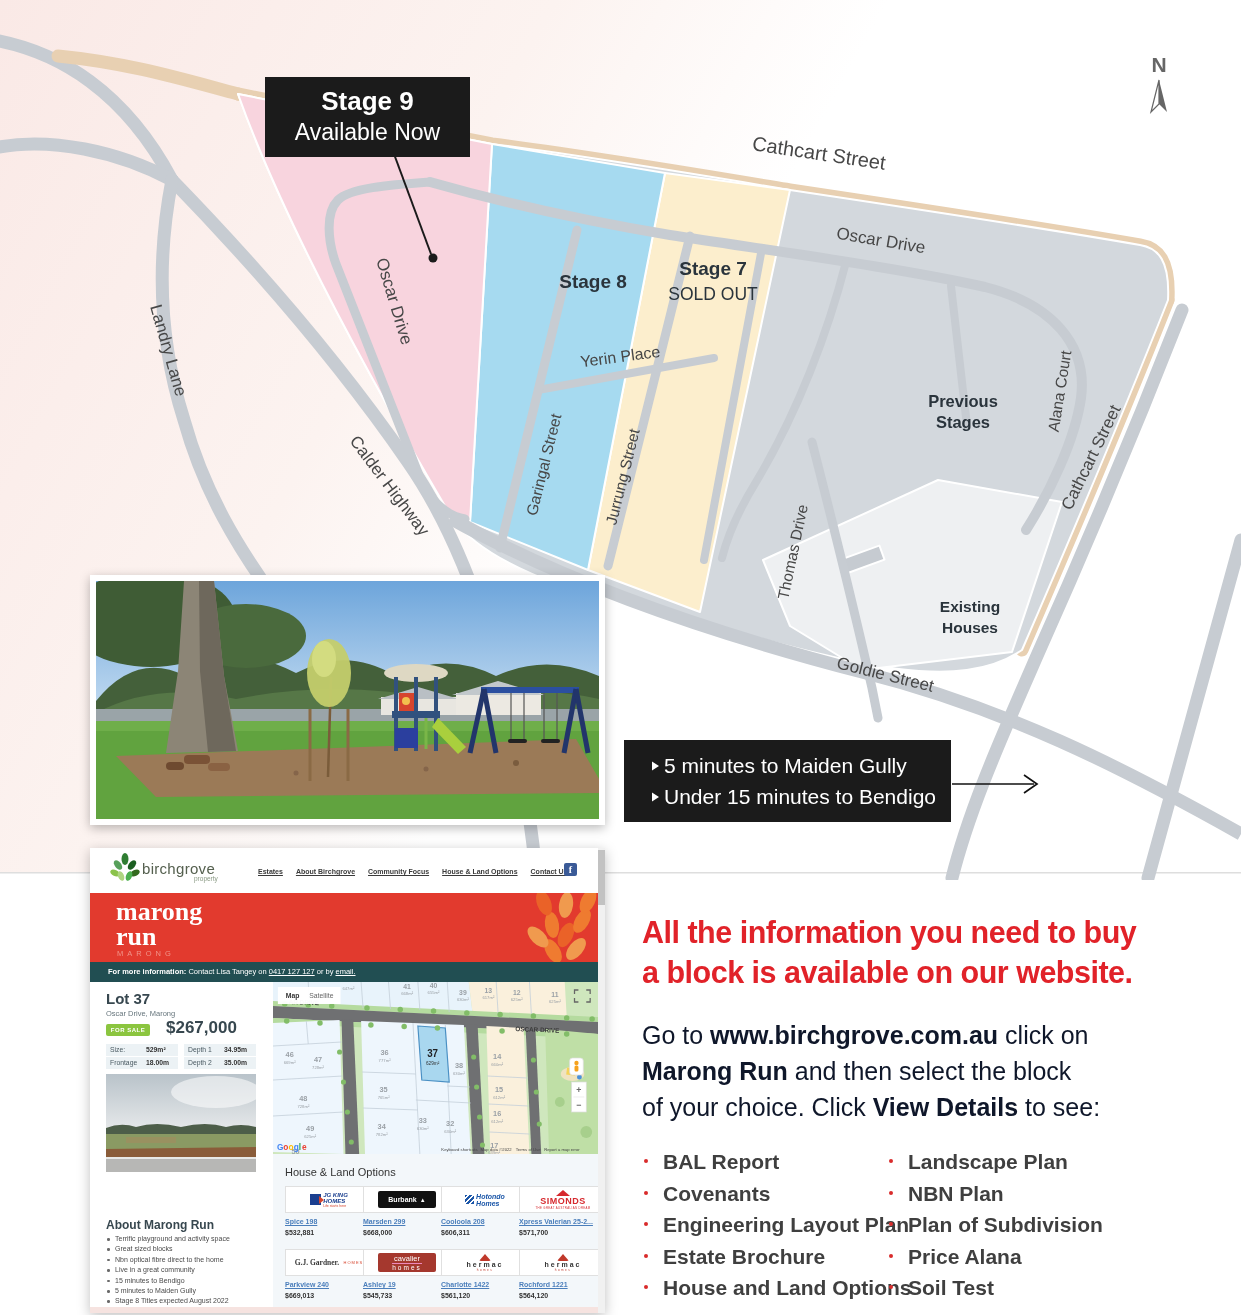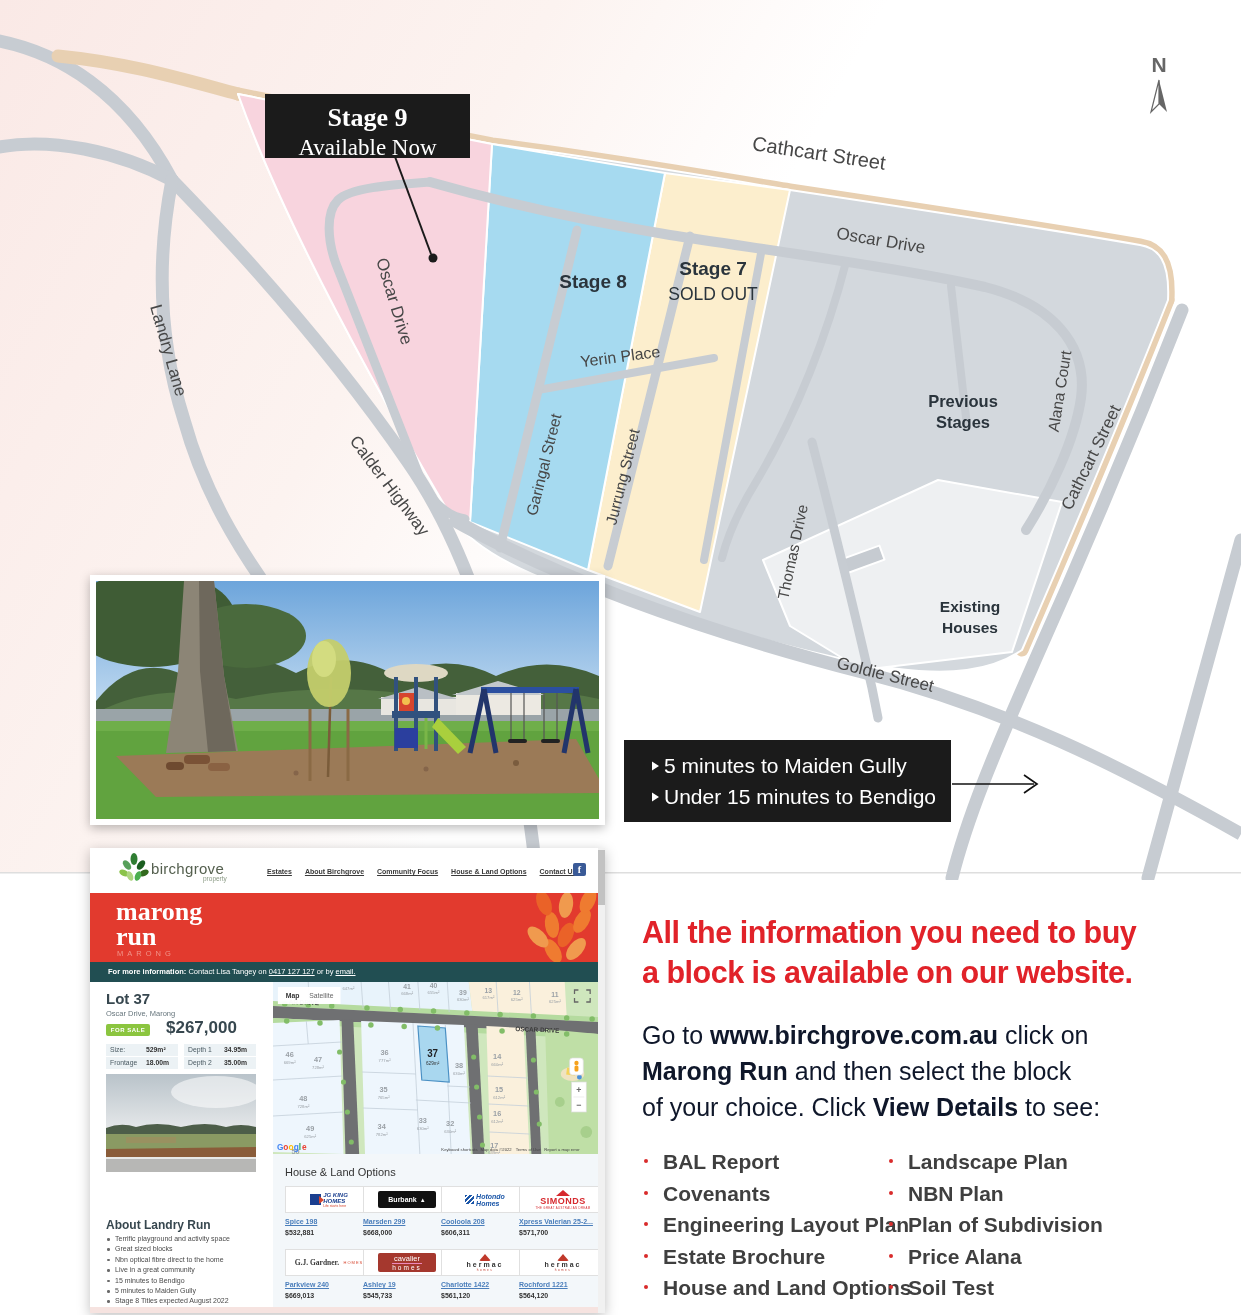--- a/index.html
+++ b/index.html
@@ -3,37 +3,37 @@
 <meta charset="utf-8">
 <style>
   html,body{margin:0;padding:0;background:#fff;}
   .page{position:relative;width:1241px;height:1315px;overflow:hidden;background:#fff;
         font-family:"Liberation Sans",sans-serif;}
   .abs{position:absolute;}
   svg text{font-family:"Liberation Sans",sans-serif;}
 
   
   .callout{position:absolute;background:#1b1b1b;color:#fff;}
-  .co-stage9{left:265px;top:94px;width:205px;height:64px;text-align:center;font-family:Liberation Serif, serif;}
+  .co-stage9{left:265px;top:77px;width:205px;height:80px;text-align:center;}
   .co-stage9 .t1{font-size:26px;font-weight:bold;margin-top:9px;}
   .co-stage9 .t2{font-size:23px;margin-top:2px;}
   .co-min{left:624px;top:740px;width:327px;height:82px;display:flex;flex-direction:column;
           justify-content:center;padding-left:20px;box-sizing:border-box;gap:7px;}
   .co-min .row{display:flex;align-items:center;gap:4px;font-size:21px;}
 
   
   .photo-card{left:90px;top:575px;width:503px;height:238px;border:6px solid #fff;
               box-shadow:0 3px 10px rgba(0,0,0,.28);background:#9cc;}
 
   
   .site{left:90px;top:848px;width:515px;height:465px;background:#fff;
         box-shadow:0 3px 12px rgba(0,0,0,.25);overflow:hidden;}
   .site .scroll{position:absolute;right:0;top:0;width:7px;height:100%;background:#f1f1f1;}
   .site .thumb{position:absolute;right:0;top:2px;width:7px;height:55px;background:#c2c2c2;}
-  .nav{position:absolute;left:9px;top:0;width:508px;height:45px;background:#fff;}
+  .nav{position:absolute;left:0;top:0;width:508px;height:45px;background:#fff;}
   .brand-txt{position:absolute;left:52px;top:12px;font-size:15px;color:#55604f;letter-spacing:.3px;}
   .brand-sub{position:absolute;left:104px;top:27px;font-size:6.5px;color:#8a9a84;}
   .navlinks{position:absolute;left:168px;top:20px;display:flex;gap:13px;font-size:7px;
             font-weight:bold;color:#3a3a3a;}
   .navlinks span{text-decoration:underline;cursor:pointer;white-space:nowrap;}
   .fb{position:absolute;left:474px;top:15px;width:13px;height:13px;background:#3a5a97;border-radius:2px;
       color:#fff;font-family:"Liberation Serif",serif;font-weight:bold;font-size:10px;text-align:center;line-height:13px;}
   .banner{position:absolute;left:0;top:45px;width:508px;height:69px;background:#e23a2e;overflow:hidden;}
   .banner .wm{position:absolute;left:26px;top:6px;color:#fff;font-family:"Liberation Serif",serif;
               font-weight:bold;font-size:26px;line-height:25px;}
@@ -369,21 +369,21 @@
           </defs>
         <rect width="150" height="60" fill="url(#lsky)"></rect>
         <ellipse cx="110" cy="18" rx="45" ry="16" fill="#fff" opacity="0.55"></ellipse>
         <path d="M0,54 Q15,48 30,53 Q50,47 75,53 Q100,47 120,53 Q135,49 150,53 L150,62 L0,62 Z" fill="#4d5e49"></path>
         <rect x="0" y="60" width="150" height="15" fill="#8a9a63"></rect>
         <rect x="20" y="63" width="50" height="6" fill="#a08d5f" opacity="0.7"></rect>
         <polygon points="0,75 150,73 150,83 0,86" fill="#8a5c39"></polygon>
         <rect x="0" y="84" width="150" height="14" fill="#b7b7b5"></rect>
         <rect x="0" y="83" width="150" height="2" fill="#e8e8e6"></rect>
       </svg>
-      <div class="about-h">About Landry Run</div>
+      <div class="about-h">About Marong Run</div>
       <ul class="about-ul">
         <li>Terrific playground and activity space</li>
         <li>Great sized blocks</li>
         <li>Nbn optical fibre direct to the home</li>
         <li>Live in a great community</li>
         <li>15 minutes to Bendigo</li>
         <li>5 minutes to Maiden Gully</li>
         <li>Stage 8 Titles expected August 2022</li>
       </ul>
     </div>

